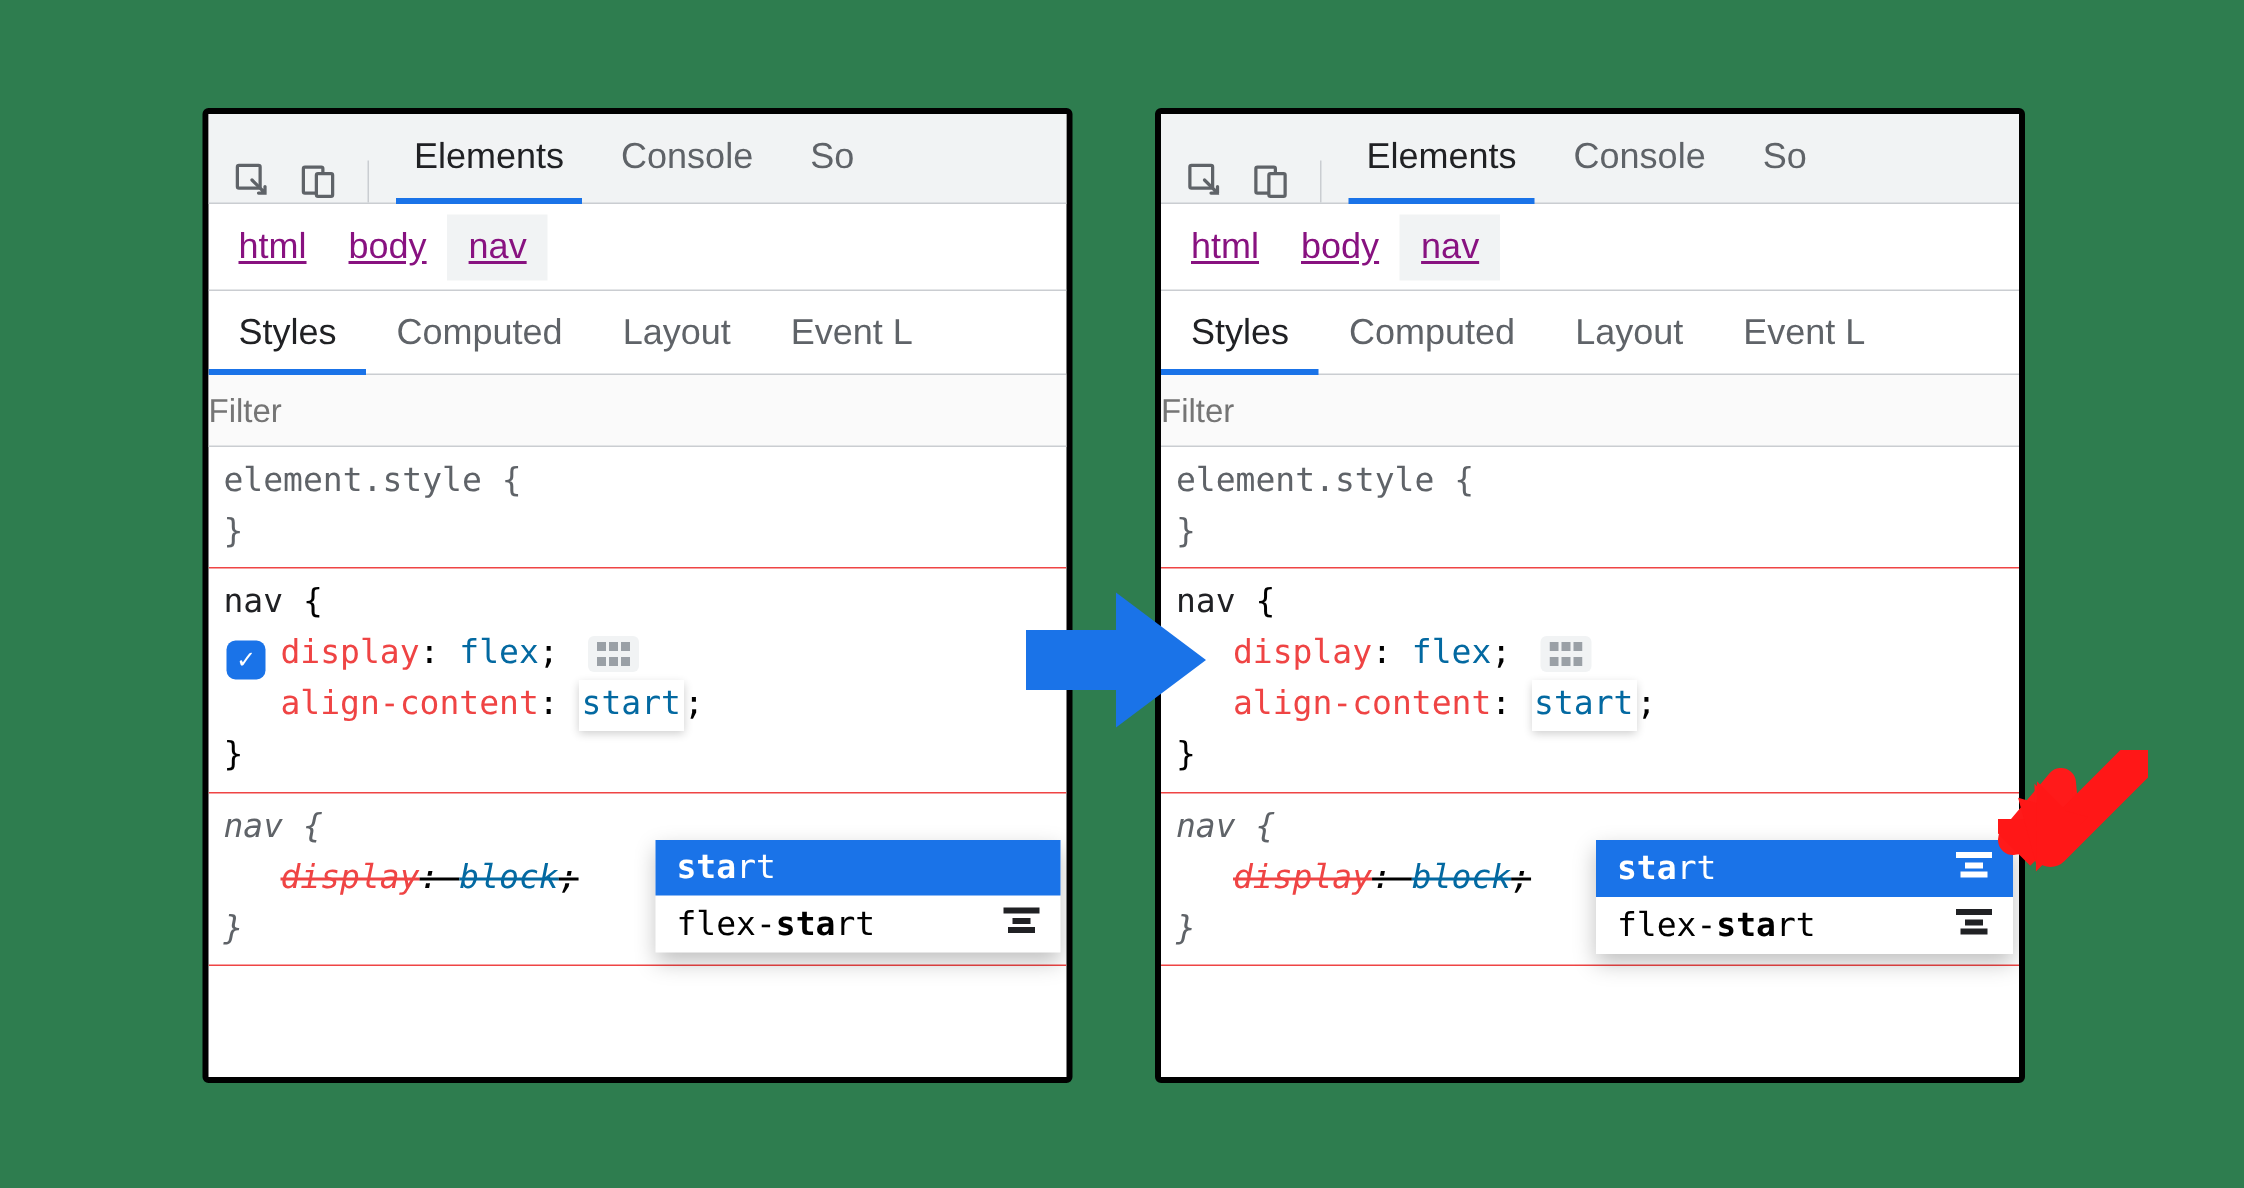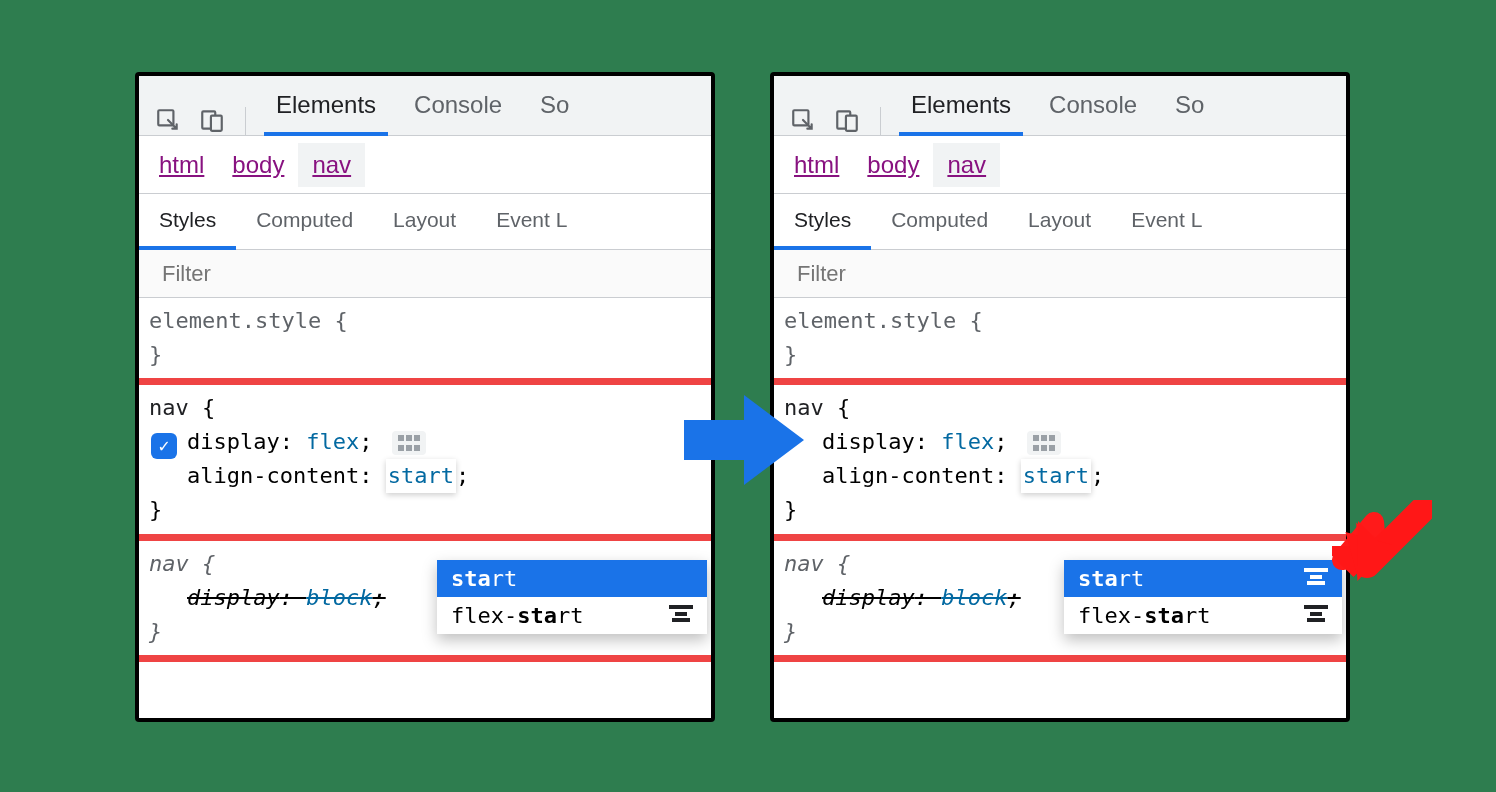--- a/index.html
+++ b/index.html
@@ -75,21 +75,21 @@
   .breadcrumb .crumb.active {
     background: #f1f3f4;
   }
 
   
   .subtabs {
     display: flex;
     align-items: stretch;
     height: 56px;
     border-bottom: 1px solid #cacdd1;
-    font-size: 21px;
+    font-size: 24px;
     color: #5f6368;
   }
   .subtabs .subtab {
     padding: 14px 20px;
     position: relative;
   }
   .subtabs .subtab.active {
     color: #202124;
   }
   .subtabs .subtab.active::after {
@@ -100,46 +100,46 @@
     background: #1a73e8;
   }
 
   
   .filter {
     height: 48px;
     border-bottom: 1px solid #cacdd1;
     background: #fafafa;
     display: flex;
     align-items: center;
-    padding: 0 23px;
+    padding: 0 0;
   }
   .filter input {
     border: none;
     background: transparent;
     font-size: 22px;
     color: #5f6368;
     outline: none;
     width: 100%;
     font-family: inherit;
   }
 
   
   .styles-body {
     font-family: Menlo, Consolas, monospace;
     font-size: 22px;
     line-height: 1.55;
   }
   .rule-block {
-    border-bottom: 7px solid #ef4444;
+    border-bottom: 1px solid #ef4444;
     padding: 6px 10px 6px 10px;
   }
   .selector-gray { color: #5f6368; }
   .selector-black { color: #202124; }
   .selector-italic { font-style: italic; }
-  .prop-name { color: #000000; }
+  .prop-name { color: #ef4444; }
   .prop-val { color: #0369a1; }
   .indent { padding-left: 38px; position: relative; }
   .checkbox-slot {
     position: absolute;
     left: 2px; top: 3px;
     width: 26px; height: 26px;
   }
   .checkbox-on {
     width: 26px; height: 26px;
     background: #1a73e8;

